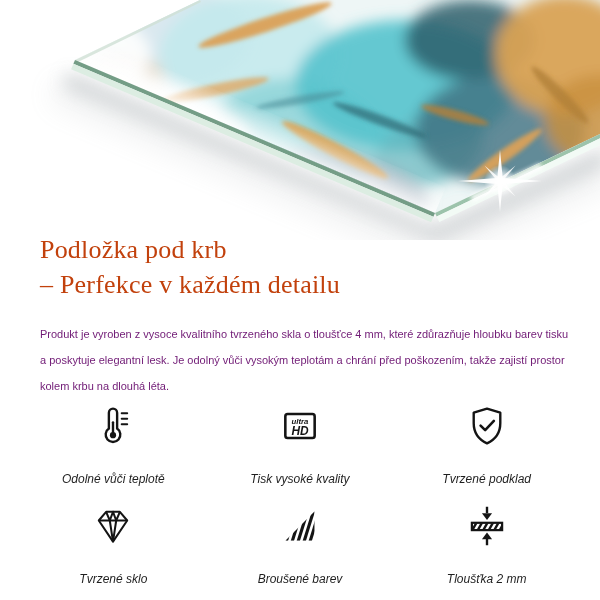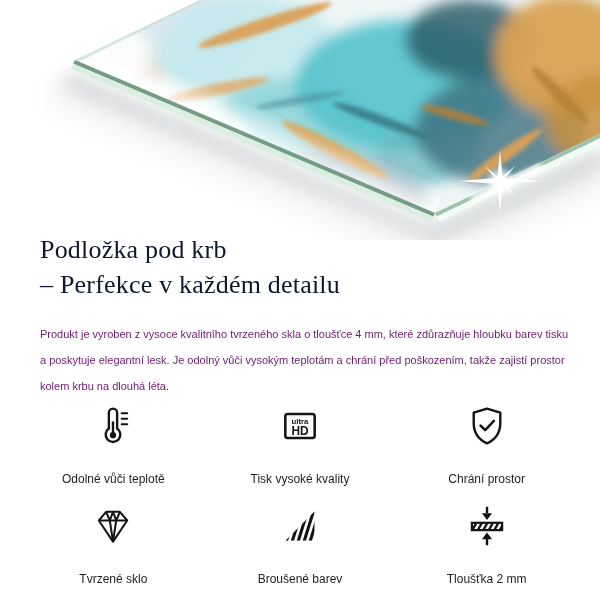--- a/index.html
+++ b/index.html
@@ -1,28 +1,28 @@
 <!DOCTYPE html>
 <html><head>
 <meta charset="utf-8">
 <style>
   html,body{margin:0;padding:0;background:#fff;}
   body{width:600px;height:600px;position:relative;overflow:hidden;
        font-family:"Liberation Sans",sans-serif;color:#1b1b1b;}
   .hero{position:absolute;top:0;left:0;width:600px;height:240px;}
   .heading{position:absolute;top:232px;left:40px;
            font-family:"Liberation Serif","DejaVu Serif",serif;
-           font-size:26px;line-height:35px;font-weight:400;color:#0f172a;
+           font-size:26px;line-height:35px;font-weight:400;color:#c2410c;
            letter-spacing:.2px;white-space:nowrap;}
   .desc{position:absolute;top:310px;left:40px;width:532px;
         font-size:11px;line-height:26px;color:#701a75;}
   .features{position:absolute;top:402px;left:20px;width:560px;
             display:grid;grid-template-columns:repeat(3,1fr);
             row-gap:16px;}
-  .feature{display:flex;flex-direction:column;align-items:center;}
+  .feature{display:flex;flex-direction:column;align-items:center;font-style:italic;}
   .feature .icon{height:48px;display:flex;align-items:center;justify-content:center;}
   .feature .label{margin-top:22px;font-size:12px;color:#1f1f1f;line-height:14px;}
   svg{display:block;}
 </style>
 </head>
 <body>
 
 <div class="hero">
 <svg width="600" height="240" viewBox="0 0 600 240">
   <defs>
@@ -146,21 +146,21 @@
     <span class="label">Tisk vysoké kvality</span>
   </div>
 
   <div class="feature">
     <span class="icon">
       <svg width="44" height="44" viewBox="0 0 48 48" fill="none" stroke="#141414" stroke-width="2.6" stroke-linecap="round" stroke-linejoin="round">
         <path d="M24,5 L38.5,9.5 V21 C38.5,31.5 32.5,39 24,43 C15.5,39 9.5,31.5 9.5,21 V9.5 Z"></path>
         <path d="M17,23.5 L22,28.5 L31.5,18.5" stroke-width="2.8"></path>
       </svg>
     </span>
-    <span class="label">Chrání prostor</span>
+    <span class="label">Tvrzené podklad</span>
   </div>
 
   <div class="feature">
     <span class="icon">
       <svg width="44" height="44" viewBox="0 0 48 48" fill="none" stroke="#141414" stroke-width="2.2" stroke-linejoin="round">
         <path d="M8.5,18 L16.5,8.5 H31.5 L39.5,18 L24,41 Z"></path>
         <path d="M8.5,18 H39.5"></path>
         <path d="M16.5,8.5 L20.5,18 L24,8.5 L27.5,18 L31.5,8.5"></path>
         <path d="M20.5,18 L24,41 M27.5,18 L24,41"></path>
       </svg>

